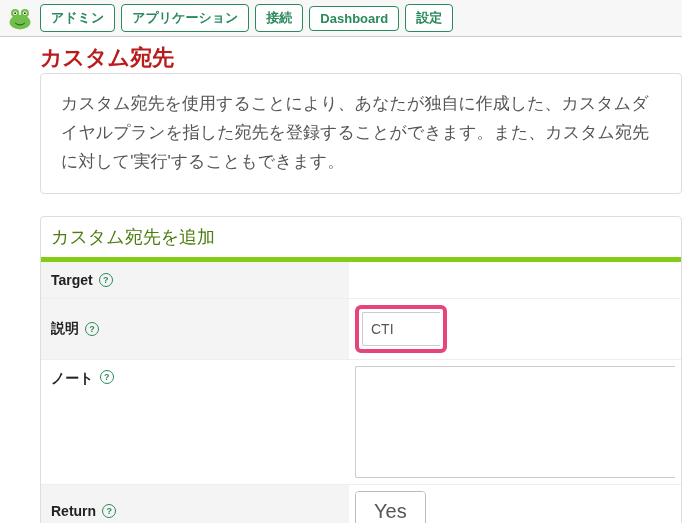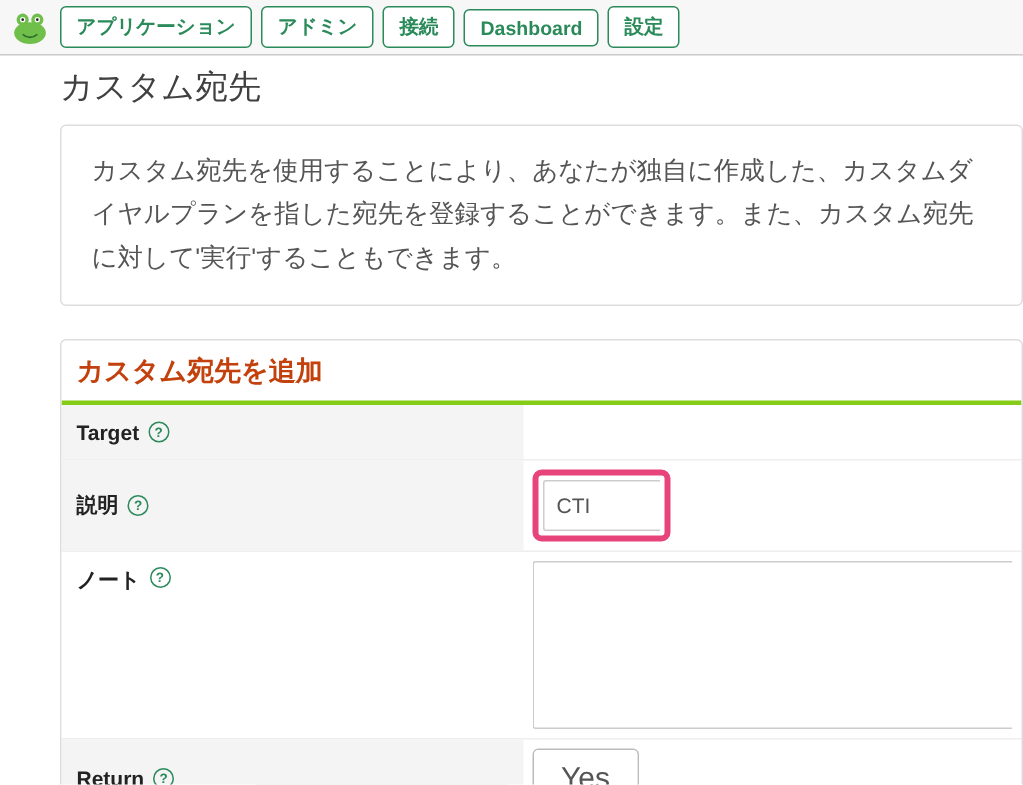--- a/index.html
+++ b/index.html
@@ -36,44 +36,43 @@
     font-size: 13px;
     padding: 4px 10px;
     border-radius: 4px;
     cursor: pointer;
   }
   .page {
     padding: 6px 0 0 40px;
   }
   .page-title {
     font-size: 22px;
-    font-weight: 400;
-    color: #404040;
-    margin-bottom: 10px;
+    font-weight: 700;
+    color: #b91c1c;
   }
   .info-box {
     border: 1px solid #ddd;
     border-radius: 4px;
     padding: 16px 20px;
     color: #555;
     font-size: 17px;
     line-height: 1.7;
     margin-bottom: 22px;
   }
   .form-panel {
     border: 1px solid #ddd;
     border-radius: 4px;
     overflow: hidden;
   }
   .panel-header {
     padding: 8px 10px;
     font-size: 18px;
-    font-weight: 700;
-    color: #c2410c;
-    border-bottom: 3px solid #84cc16;
+    font-weight: 400;
+    color: #4d7c0f;
+    border-bottom: 5px solid #84cc16;
   }
   .form-row {
     display: flex;
     align-items: stretch;
     border-bottom: 1px solid #eee;
   }
   .form-row:last-child { border-bottom: none; }
   .form-label {
     width: 308px;
     min-width: 308px;
@@ -166,22 +165,22 @@
       <circle cx="10" cy="10" r="5" fill="#6fbf4a"></circle>
       <circle cx="22" cy="10" r="5" fill="#6fbf4a"></circle>
       <circle cx="10" cy="10" r="2.2" fill="#fff"></circle>
       <circle cx="22" cy="10" r="2.2" fill="#fff"></circle>
       <circle cx="10" cy="10" r="1.1" fill="#222"></circle>
       <circle cx="22" cy="10" r="1.1" fill="#222"></circle>
       <ellipse cx="16" cy="21" rx="13" ry="9" fill="#6fbf4a"></ellipse>
       <path d="M10 22 Q16 27 22 22" stroke="#2c6b2c" stroke-width="1.3" fill="none"></path>
     </svg>
   </div>
+  <button class="nav-btn">アドミン</button>
   <button class="nav-btn">アプリケーション</button>
-  <button class="nav-btn">アドミン</button>
   <button class="nav-btn">接続</button>
   <button class="nav-btn">Dashboard</button>
   <button class="nav-btn">設定</button>
 </div>
 
 <div class="page">
   <div class="page-title">カスタム宛先</div>
 
   <div class="info-box">カスタム宛先を使用することにより、あなたが独自に作成した、カスタムダイヤルプランを指した宛先を登録することができます。また、カスタム宛先に対して'実行'することもできます。</div>
 

